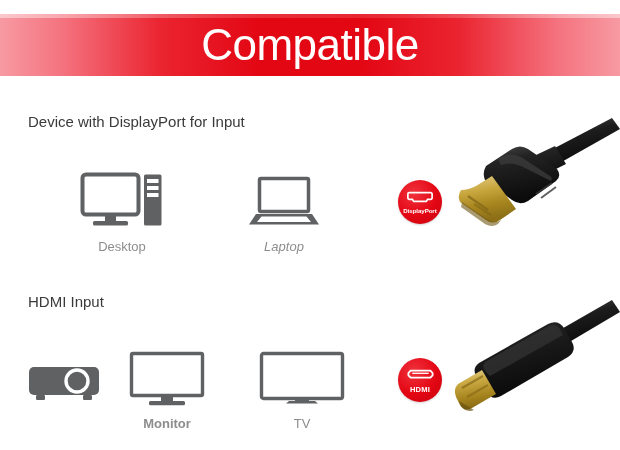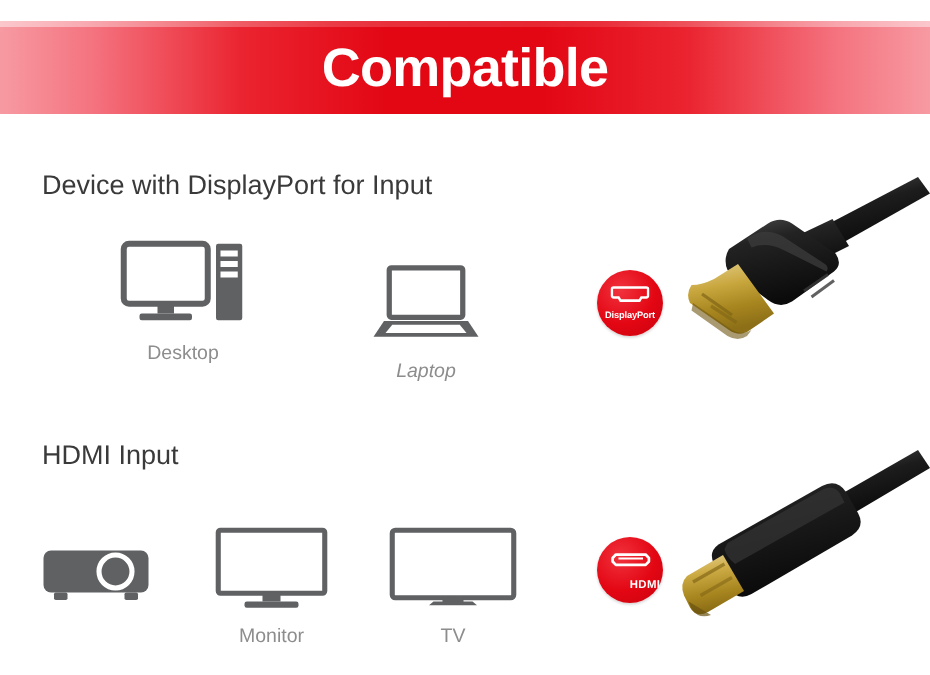--- a/index.html
+++ b/index.html
@@ -41,33 +41,33 @@
     left: 0; top: 0; right: 0;
     height: 4px;
     background: linear-gradient(to right,
         rgba(255,255,255,.45) 0%,
         rgba(255,255,255,.18) 35%,
         rgba(255,255,255,.12) 65%,
         rgba(255,255,255,.45) 100%);
   }
   .banner-title {
     color: #ffffff;
-    font-size: 36px;
-    font-weight: bold;
+    font-size: 44px;
+    font-weight: normal;
     letter-spacing: -0.5px;
     line-height: 1;
     position: relative;
     z-index: 2;
   }
 
   
   .section-heading {
     position: absolute;
     left: 28px;
-    font-size: 18px;
+    font-size: 15px;
     color: #3a3a3a;
     font-weight: normal;
     white-space: nowrap;
     text-align: right;
   }
   #heading-dp { top: 113px; }
   #heading-hdmi { top: 293px; }
 
   
   .device {
@@ -81,25 +81,25 @@
     justify-content: center;
   }
   .device-label {
     margin-top: 9px;
     font-size: 13px;
     color: #8d8d8d;
     white-space: nowrap;
   }
 
   
-  #device-desktop { left: 62px;  top: 156px; width: 120px; }
+  #device-desktop { left: 62px;  top: 168px; width: 120px; }
   #device-laptop  { left: 224px; top: 168px; width: 120px; font-style: italic; }
   
   #device-projector { left: 12px;  top: 345px; width: 104px; }
-  #device-monitor   { left: 126px; top: 345px; width: 110px; }
+  #device-monitor   { left: 112px; top: 345px; width: 110px; font-weight: bold; }
   #device-tv        { left: 244px; top: 345px; width: 116px; }
 
   
   .badge {
     position: absolute;
     width: 44px;
     height: 44px;
     border-radius: 50%;
     background: radial-gradient(circle at 36% 30%, #f0323d 0%, #e30613 55%, #c8040f 100%);
     display: flex;
@@ -111,21 +111,21 @@
   #badge-displayport { left: 398px; top: 180px; }
   #badge-hdmi        { left: 398px; top: 358px; }
   .badge-port { margin-bottom: 1px; }
   .badge-text {
     color: #ffffff;
     font-weight: bold;
     line-height: 1;
     letter-spacing: -0.1px;
   }
   #badge-displayport .badge-text { font-size: 6.2px; }
-  #badge-hdmi .badge-text { font-size: 7.6px; letter-spacing: .2px; padding-left: 20px; }
+  #badge-hdmi .badge-text { font-size: 7.6px; letter-spacing: .2px; }
 
   
   .cable {
     position: absolute;
   }
   #cable-displayport { left: 452px; top: 118px; }
   #cable-hdmi        { left: 452px; top: 300px; }
 </style>
 </head>
 <body>

